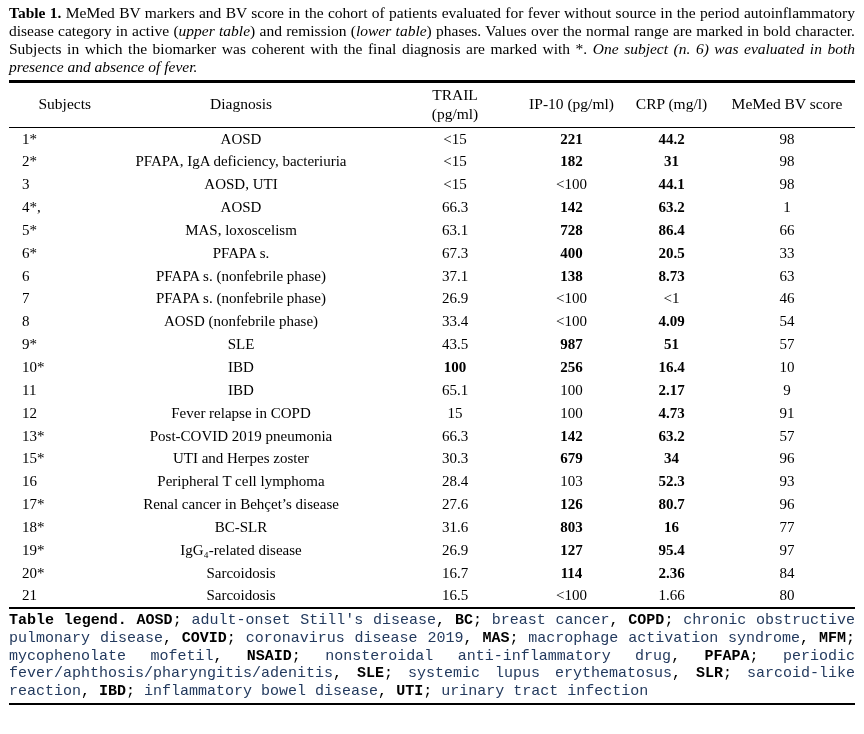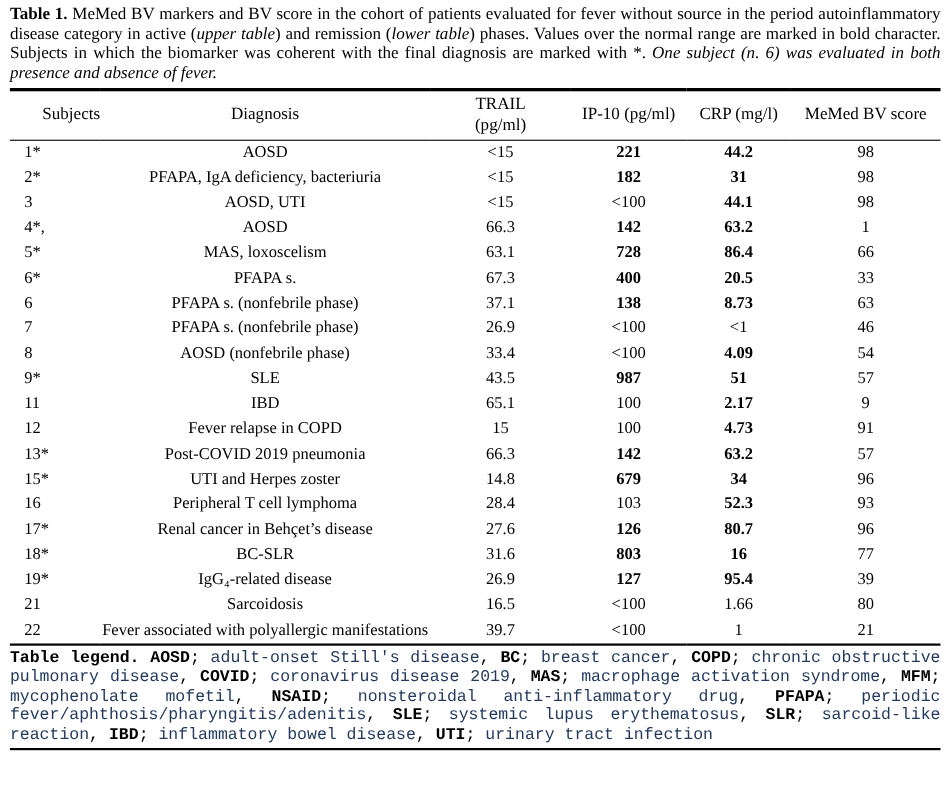--- a/index.html
+++ b/index.html
@@ -188,20 +188,28 @@
         </tr>
         <tr>
           <td class="subject">9*</td>
           <td class="diag">SLE</td>
           <td>43.5</td>
           <td class="b">987</td>
           <td class="b">51</td>
           <td>57</td>
         </tr>
         <tr>
+          <td class="subject">10*</td>
+          <td class="diag">IBD</td>
+          <td class="b">100</td>
+          <td class="b">256</td>
+          <td class="b">16.4</td>
+          <td>10</td>
+        </tr>
+        <tr>
           <td class="subject">11</td>
           <td class="diag">IBD</td>
           <td>65.1</td>
           <td>100</td>
           <td class="b">2.17</td>
           <td>9</td>
         </tr>
         <tr>
           <td class="subject">12</td>
           <td class="diag">Fever relapse in COPD</td>
@@ -214,21 +222,21 @@
           <td class="subject">13*</td>
           <td class="diag">Post-COVID 2019 pneumonia</td>
           <td>66.3</td>
           <td class="b">142</td>
           <td class="b">63.2</td>
           <td>57</td>
         </tr>
         <tr>
           <td class="subject">15*</td>
           <td class="diag">UTI and Herpes zoster</td>
-          <td>14.8</td>
+          <td>30.3</td>
           <td class="b">679</td>
           <td class="b">34</td>
           <td>96</td>
         </tr>
         <tr>
           <td class="subject">16</td>
           <td class="diag">Peripheral T cell lymphoma</td>
           <td>28.4</td>
           <td>103</td>
           <td class="b">52.3</td>
@@ -249,38 +257,38 @@
           <td class="b">803</td>
           <td class="b">16</td>
           <td>77</td>
         </tr>
         <tr>
           <td class="subject">19*</td>
           <td class="diag">IgG₄-related disease</td>
           <td>26.9</td>
           <td class="b">127</td>
           <td class="b">95.4</td>
-          <td>39</td>
+          <td>97</td>
+        </tr>
+        <tr>
+          <td class="subject">20*</td>
+          <td class="diag">Sarcoidosis</td>
+          <td>16.7</td>
+          <td class="b">114</td>
+          <td class="b">2.36</td>
+          <td>84</td>
         </tr>
         <tr>
           <td class="subject">21</td>
           <td class="diag">Sarcoidosis</td>
           <td>16.5</td>
           <td>&lt;100</td>
           <td>1.66</td>
           <td>80</td>
         </tr>
-        <tr>
-          <td class="subject">22</td>
-          <td class="diag">Fever associated with polyallergic manifestations</td>
-          <td>39.7</td>
-          <td>&lt;100</td>
-          <td>1</td>
-          <td>21</td>
-        </tr>
       </tbody>
   </table>
 
   <p class="legend" id="legend"><span class="b">Table legend. </span><span class="abbr">AOSD</span><span>; </span><span class="exp">adult-onset Still's disease</span><span>, </span><span class="abbr">BC</span><span>; </span><span class="exp">breast cancer</span><span>, </span><span class="abbr">COPD</span><span>; </span><span class="exp">chronic obstructive pulmonary disease</span><span>, </span><span class="abbr">COVID</span><span>; </span><span class="exp">coronavirus disease 2019</span><span>, </span><span class="abbr">MAS</span><span>; </span><span class="exp">macrophage activation syndrome</span><span>, </span><span class="abbr">MFM</span><span>; </span><span class="exp">mycophenolate mofetil</span><span>, </span><span class="abbr">NSAID</span><span>; </span><span class="exp">nonsteroidal anti-inflammatory drug</span><span>, </span><span class="abbr">PFAPA</span><span>; </span><span class="exp">periodic fever/aphthosis/pharyngitis/adenitis</span><span>, </span><span class="abbr">SLE</span><span>; </span><span class="exp">systemic lupus erythematosus</span><span>, </span><span class="abbr">SLR</span><span>; </span><span class="exp">sarcoid-like reaction</span><span>, </span><span class="abbr">IBD</span><span>; </span><span class="exp">inflammatory bowel disease</span><span>, </span><span class="abbr">UTI</span><span>; </span><span class="exp">urinary tract infection</span></p>
 
   <div class="bottom-rule"></div>
 
 </div>
 
 </body></html>

